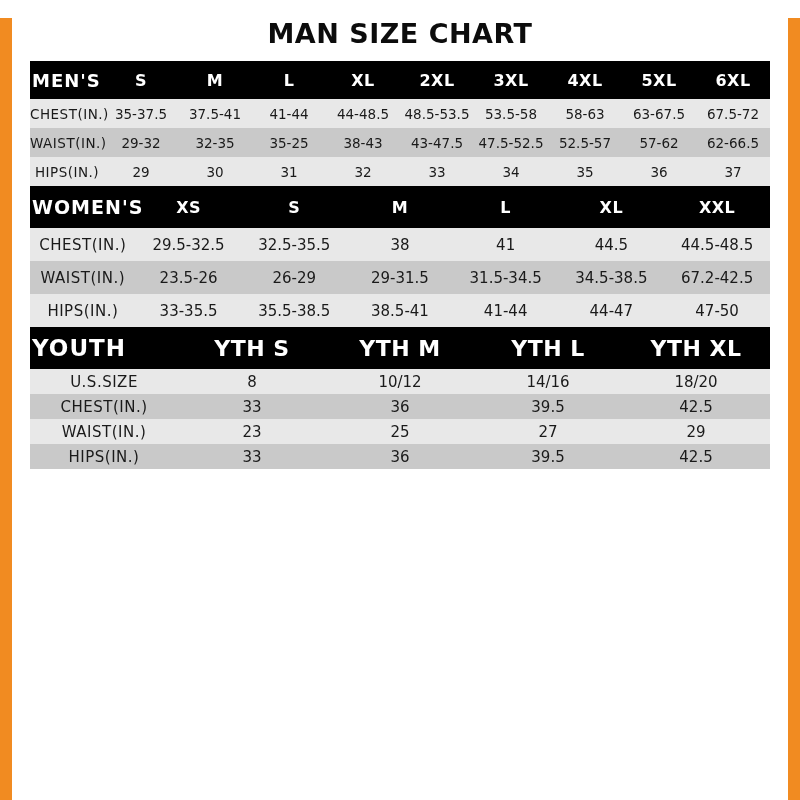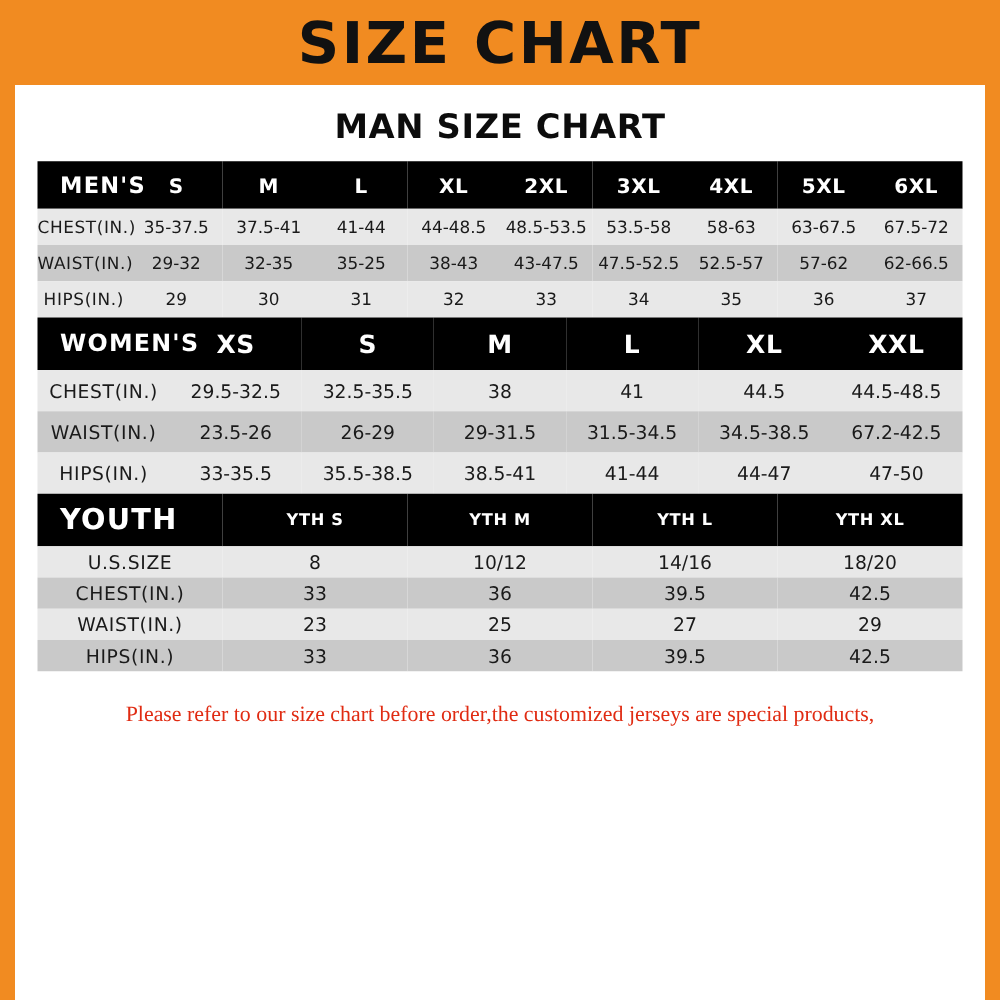--- a/index.html
+++ b/index.html
@@ -68,67 +68,64 @@
     color: #ffffff;
   }
   .hdr-row td {
     height: 38px;
     font-size: 16px;
     font-weight: bold;
     letter-spacing: 0.5px;
   }
   .hdr-row td.label {
     text-align: left;
-    padding-left: 18px;
+    padding-left: 2px;
     font-size: 18px;
     letter-spacing: 1px;
   }
   .body-row td {
     height: 29px;
     font-size: 13.5px;
     color: #1a1a1a;
   }
   .body-row td.label {
     font-size: 13.5px;
     letter-spacing: 0.5px;
   }
   .row-light { background: #e8e8e8; }
   .row-dark  { background: #c9c9c9; }
 
   
-  .women .hdr-row td { height: 42px; font-size: 20px; }
+  .women .hdr-row td { height: 42px; font-size: 16px; }
   .women .hdr-row td.label { font-size: 19px; }
   .women .body-row td { height: 33px; font-size: 15px; }
   .women .body-row td.label { font-size: 15px; }
 
   
-  .youth .hdr-row td { height: 42px; font-size: 13px; }
+  .youth .hdr-row td { height: 42px; font-size: 22px; }
   .youth .hdr-row td.label { font-size: 23px; }
   .youth .body-row td { height: 25px; font-size: 15px; }
   .youth .body-row td.label { font-size: 15px; }
 
   .footer-note {
     margin-top: 22px;
     text-align: center;
     color: #e02b12;
     font-family: "Liberation Serif", serif;
     font-size: 17.5px;
     line-height: 1.45;
     padding: 0 8px;
   }
   .footer-note div { white-space: nowrap; }
 </style>
 </head>
 <body>
 
 <div class="page">
 
-  <div class="banner">
-    <div class="banner-title">SIZE CHART</div>
-  </div>
 
   <div class="content">
 
     <div class="section-title t-man">MAN SIZE CHART</div>
 
     <table class="men">
       <tbody>
         <tr class="hdr-row">
           <td class="label">MEN'S</td>
           <td>S</td>
@@ -257,17 +254,16 @@
           <td class="label">HIPS(IN.)</td>
           <td>33</td>
           <td>36</td>
           <td>39.5</td>
           <td>42.5</td>
         </tr>
       </tbody>
     </table>
 
     <div class="footer-note">
-      <div>Please refer to our size chart before order,the customized jerseys are special products,</div>
     </div>
 
   </div>
 </div>
 
 </body></html>

